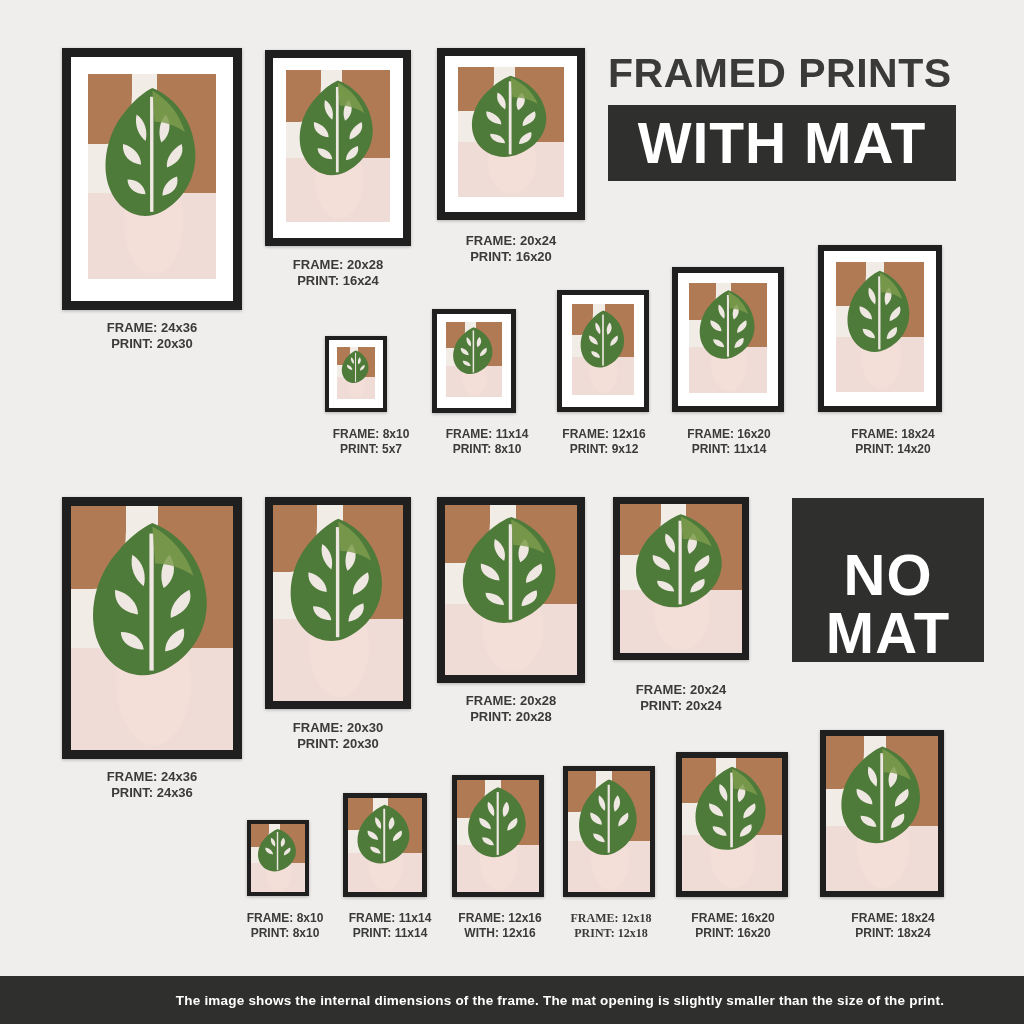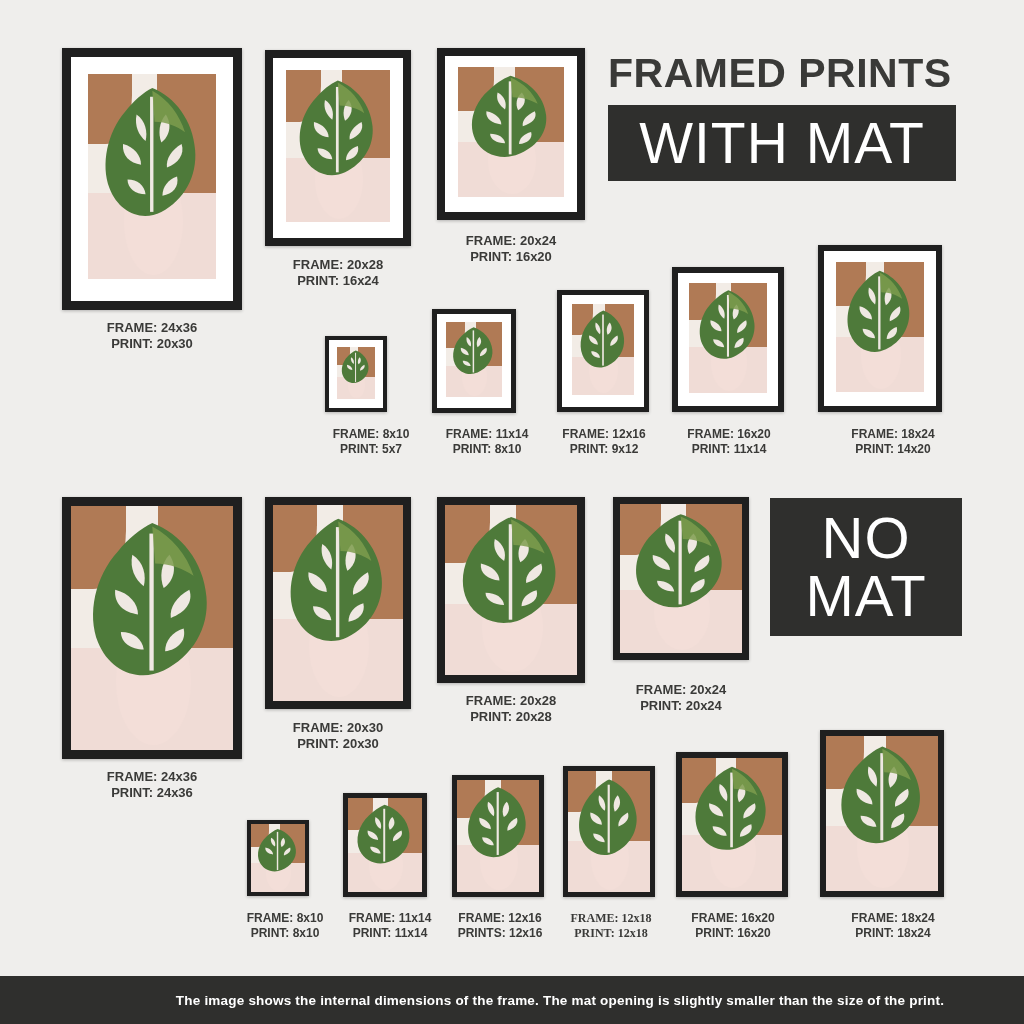--- a/index.html
+++ b/index.html
@@ -17,21 +17,21 @@
     position:absolute;
     font-weight:bold;
     color:#3a3a38;
     letter-spacing:0.5px;
     white-space:nowrap;
   }
   .head-band{
     position:absolute;
     background:#2f2f2d;
     color:#ffffff;
-    font-weight:normal;
+    font-weight:bold;
     display:flex;
     align-items:center;
     justify-content:center;
     letter-spacing:1px;
     line-height:1;
   }
   .head-band.two-line{
     flex-direction:column;
     line-height:1.0;
   }
@@ -93,21 +93,21 @@
 <body>
 
 <div class="stage">
 
   <div class="head-framed" style="left:608px;top:50px;font-size:41px;text-align:center;">FRAMED PRINTS</div>
 
   <div class="head-band" style="left:608px;top:105px;width:348px;height:76px;">
     <span style="font-size:57px;">WITH MAT</span>
   </div>
 
-  <div class="head-band two-line" style="left:770px;top:498px;width:192px;height:138px;">
+  <div class="head-band two-line" style="left:792px;top:498px;width:192px;height:164px;justify-content:flex-end;">
     <span style="font-size:58px;">NO</span>
     <span style="font-size:58px;">MAT</span>
   </div>
 
   <div class="frame" style="left:62px;top:48px;width:180px;height:262px;padding:9px;">
     <div class="mat" style="margin:9px;">
       <div class="art" style="left:17px;top:17px;right:17px;bottom:22px;">
         <div class="art-inner">
           <div class="a-bg"></div>
             <div class="a-brown"></div>
@@ -567,21 +567,21 @@
               <path d="M28 66 C37 66 43 70 44 76 C35 76 28 72 28 66Z"></path>
               <rect x="48" y="10" width="3" height="78"></rect>
             </g>
           </svg>
         </div>
       </div>
     </div>
   </div>
   <div class="label small" style="left:500px;top:911px;">
     <div>FRAME: 12x16</div>
-    <div>PRINTS: 12x16</div>
+    <div>WITH: 12x16</div>
   </div>
 
   <div class="frame" style="left:563px;top:766px;width:92px;height:131px;padding:5px;">
     <div class="art" style="left:5px;top:5px;right:5px;bottom:5px;">
       <div class="art-inner">
         <div class="a-bg"></div>
           <div class="a-brown"></div>
           <div class="a-brown2"></div>
         <div class="a-pinkblock"></div>
           <div class="a-circle"></div>

